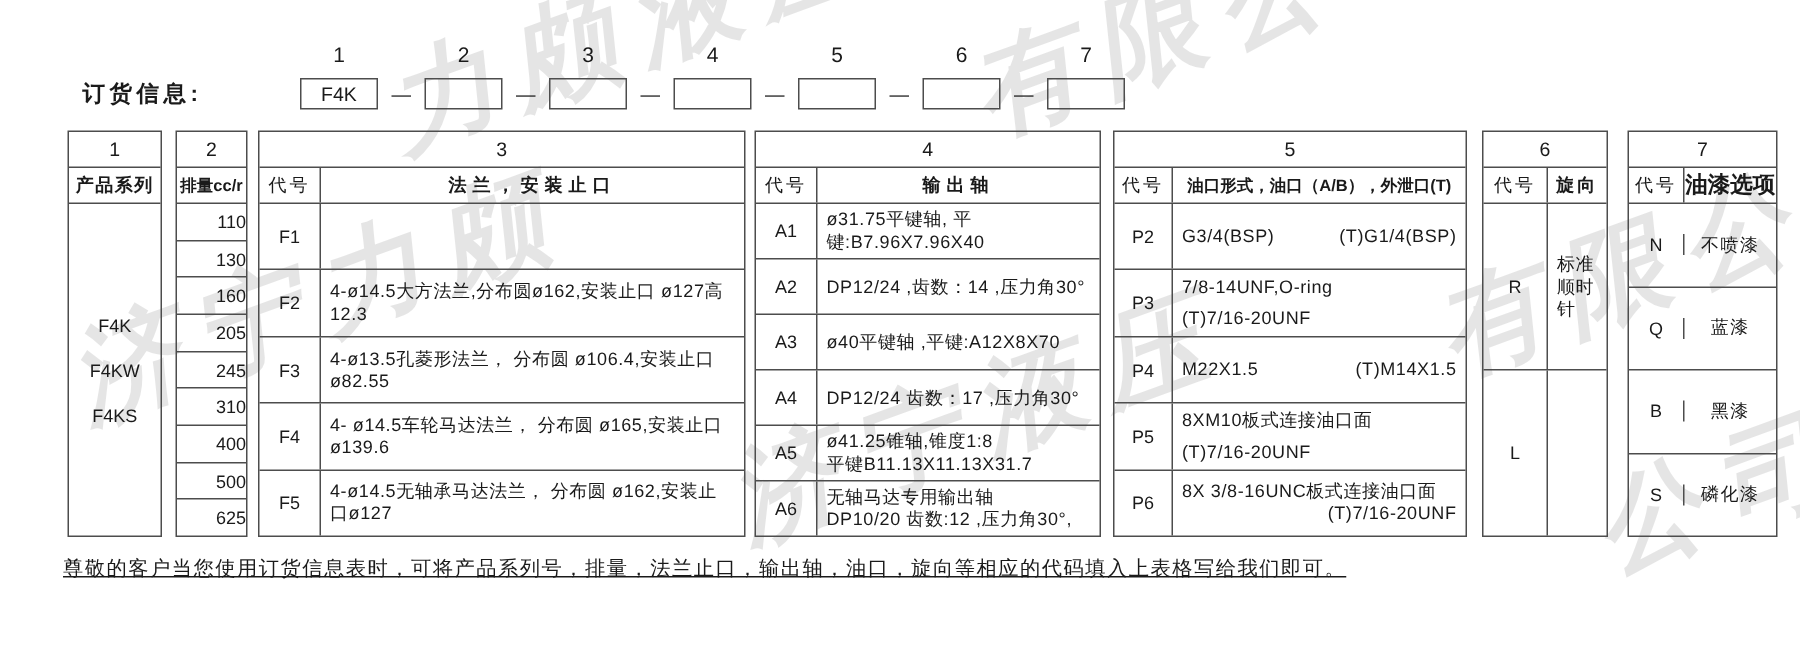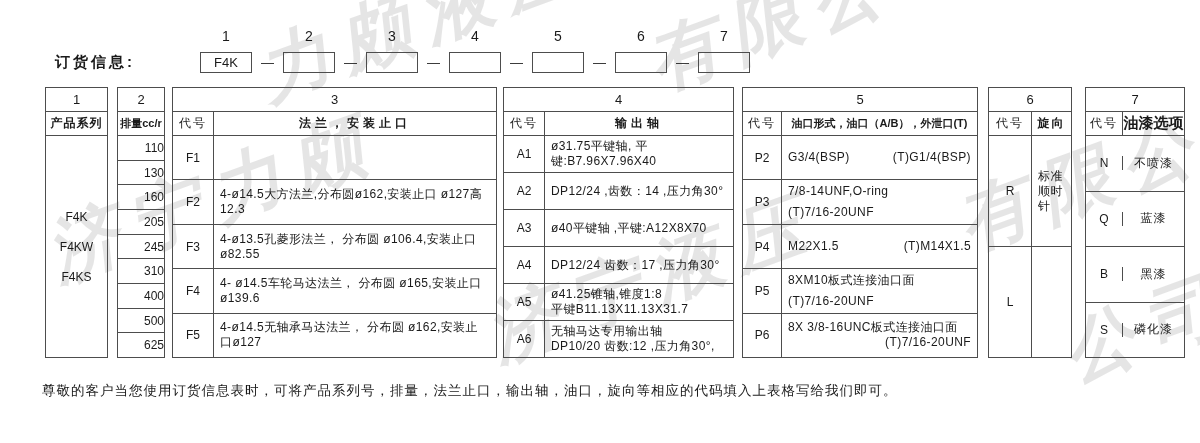--- a/index.html
+++ b/index.html
@@ -58,21 +58,21 @@
   #col-rot .code-h,#col-rot .code-c{width:42px;min-width:42px;}
   #col-rot .desc-c{justify-content:center;text-align:left;}
   #col-paint{left:1085px;width:100px;}
   #col-paint .code-h,#col-paint .code-c{width:36px;min-width:36px;}
   #col-paint .desc-c{justify-content:center;letter-spacing:1px;}
   #col-disp .trow,#col-paint .trow{align-items:center;justify-content:center;}
   #col-disp .dval{width:100%;text-align:right;}
 
   
   .note{position:absolute;left:42px;font-size:13.5px;letter-spacing:1px;z-index:2;}
-  #note1{top:382px;}
+  #note1{top:370px;text-decoration:underline;}
   #note2{top:404px;}
 </style>
 </head>
 <body>
 
 <div class="page">
 
   <span class="wm" style="left:250px;top:-30px;">力颇液压</span>
   <span class="wm" style="left:640px;top:-40px;">有限公司</span>
   <span class="wm" style="left:40px;top:150px;">济宁力颇</span>

